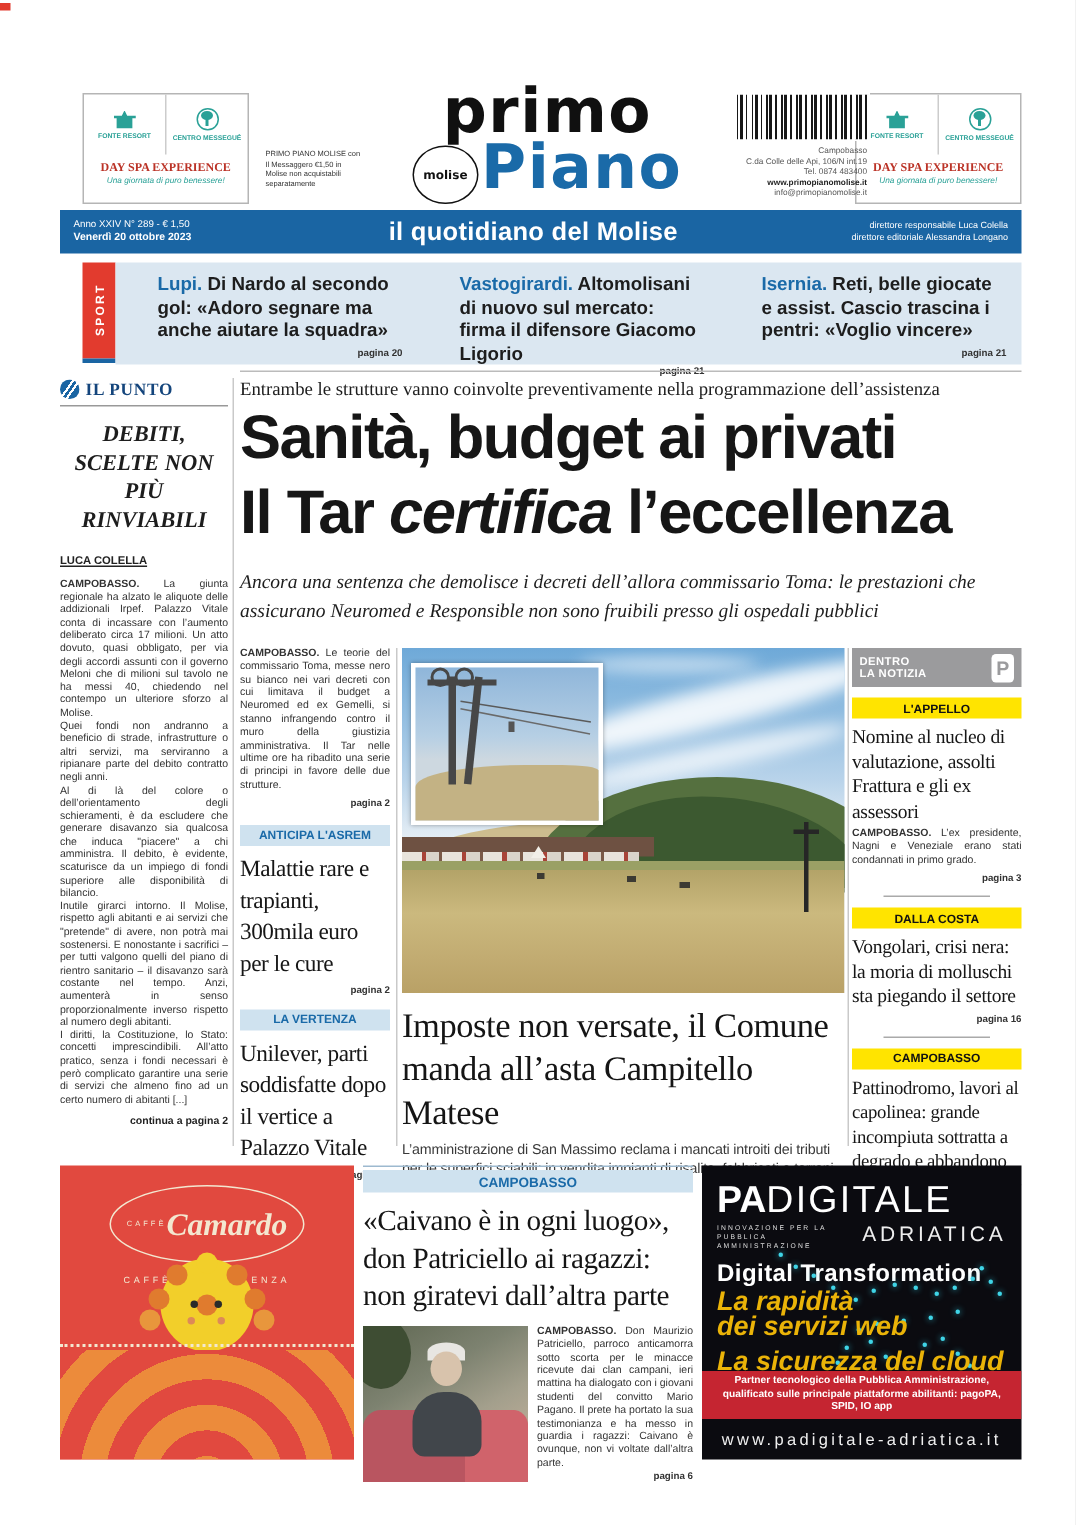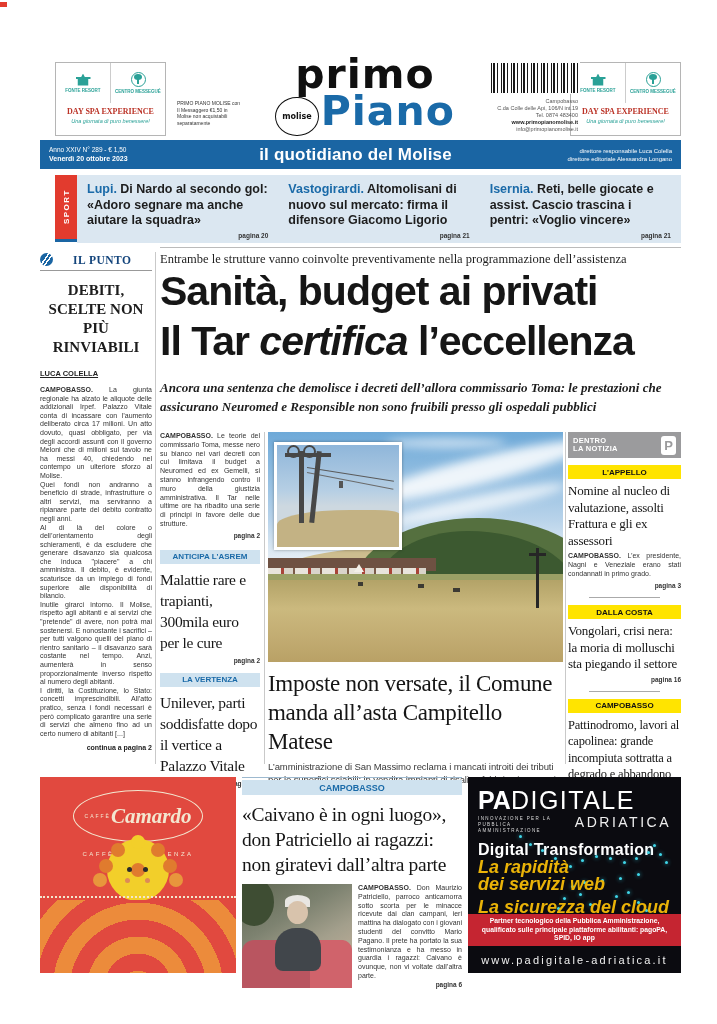--- a/index.html
+++ b/index.html
@@ -47,49 +47,49 @@
   .band-center{flex:1;text-align:center;font-size:17px;font-weight:bold;letter-spacing:.2px;}
   .band-right{width:160px;text-align:right;padding-right:9px;font-size:6px;line-height:8px;}
 
   
   #sport-tab{left:55px;top:175px;width:22px;height:64px;background:#e23b2e;color:#fff;
              display:flex;align-items:center;justify-content:center;}
   #sport-tab span{writing-mode:vertical-rl;transform:rotate(180deg);font-size:8px;font-weight:bold;letter-spacing:1.5px;}
   #sport-underline{left:55px;top:239px;width:22px;height:3px;background:#1a65a3;}
   #sport-strip{left:77px;top:175px;width:604px;height:68px;background:#dbe7f1;display:flex;}
   .sport-col{flex:1;padding:7px 10px 4px 10px;display:flex;flex-direction:column;}
-  .sport-h{font-size:12.5px;line-height:15.5px;font-weight:bold;color:#1d1d1d;}
+  .sport-h{font-size:12.5px;line-height:15.5px;font-weight:bold;color:#1d1d1d;margin-left:18px;}
   .sport-lead{color:#1a6aa8;}
   .sport-col .pg{margin-top:auto;}
 
   
   #main-top-rule{left:160px;top:247px;width:521px;height:1px;background:#bbb;}
   .vrule{width:1px;background:#c9c9c9;}
   #vr1{left:155px;top:252px;height:512px;}
   #vr2{left:264px;top:432px;height:332px;}
   #vr3{left:565px;top:432px;height:332px;}
 
   
   #il-punto{left:40px;top:253px;width:112px;}
-  .punto-head{display:flex;align-items:center;gap:20px;border-bottom:1px solid #999;padding-bottom:4px;}
+  .punto-head{display:flex;align-items:center;gap:4px;border-bottom:1px solid #999;padding-bottom:4px;}
   .punto-globe{width:13px;height:13px;border-radius:50%;background:#1a65a3;
     background-image:linear-gradient(125deg,transparent 38%,#fff 38% 46%,transparent 46% 56%,#fff 56% 64%,transparent 64%);}
   .punto-label{font-family:"Liberation Serif",serif;font-size:11.5px;font-weight:bold;color:#14457c;letter-spacing:.5px;}
   .punto-title{font-family:"Liberation Serif",serif;font-size:15px;line-height:19px;font-weight:bold;text-align:center;
-               color:#1d1d1d;margin:10px 4px 0 4px;}
+               color:#1d1d1d;margin:10px 4px 0 4px;font-style:italic;}
   .punto-author{font-size:7.5px;font-weight:bold;text-decoration:underline;margin-top:12px;color:#222;}
   .punto-body{margin-top:8px;font-size:7px;line-height:8.6px;text-align:justify;color:#333;}
   .punto-body p{margin:0;}
   .punto-continua{font-size:7px;font-weight:bold;text-align:right;margin-top:6px;color:#222;}
 
   
   #kicker{left:160px;top:252px;width:521px;font-size:12.5px;color:#1d1d1d;}
   #headline{left:160px;top:266px;width:521px;font-weight:bold;font-size:41px;line-height:50px;
             letter-spacing:-1px;color:#161616;}
-  #subhead{left:160px;top:378px;width:521px;font-style:italic;font-weight:bold;font-size:13px;line-height:19px;color:#1d1d1d;}
+  #subhead{left:160px;top:378px;width:521px;font-style:italic;font-weight:normal;font-size:13px;line-height:19px;color:#1d1d1d;}
 
   
   #colA{left:160px;top:432px;width:100px;}
   .body-sm{font-size:7px;line-height:8.8px;text-align:justify;color:#333;}
   .lead-b{font-weight:bold;}
   .lbl-blue{background:#cfe2ef;color:#1a6aa8;font-size:8px;font-weight:bold;text-align:center;padding:2.5px 0;}
   .colA-h{font-size:15.5px;line-height:21px;letter-spacing:-.3px;color:#161616;margin-top:5px;}
 
   
   #colB{left:268px;top:432px;width:295px;}

